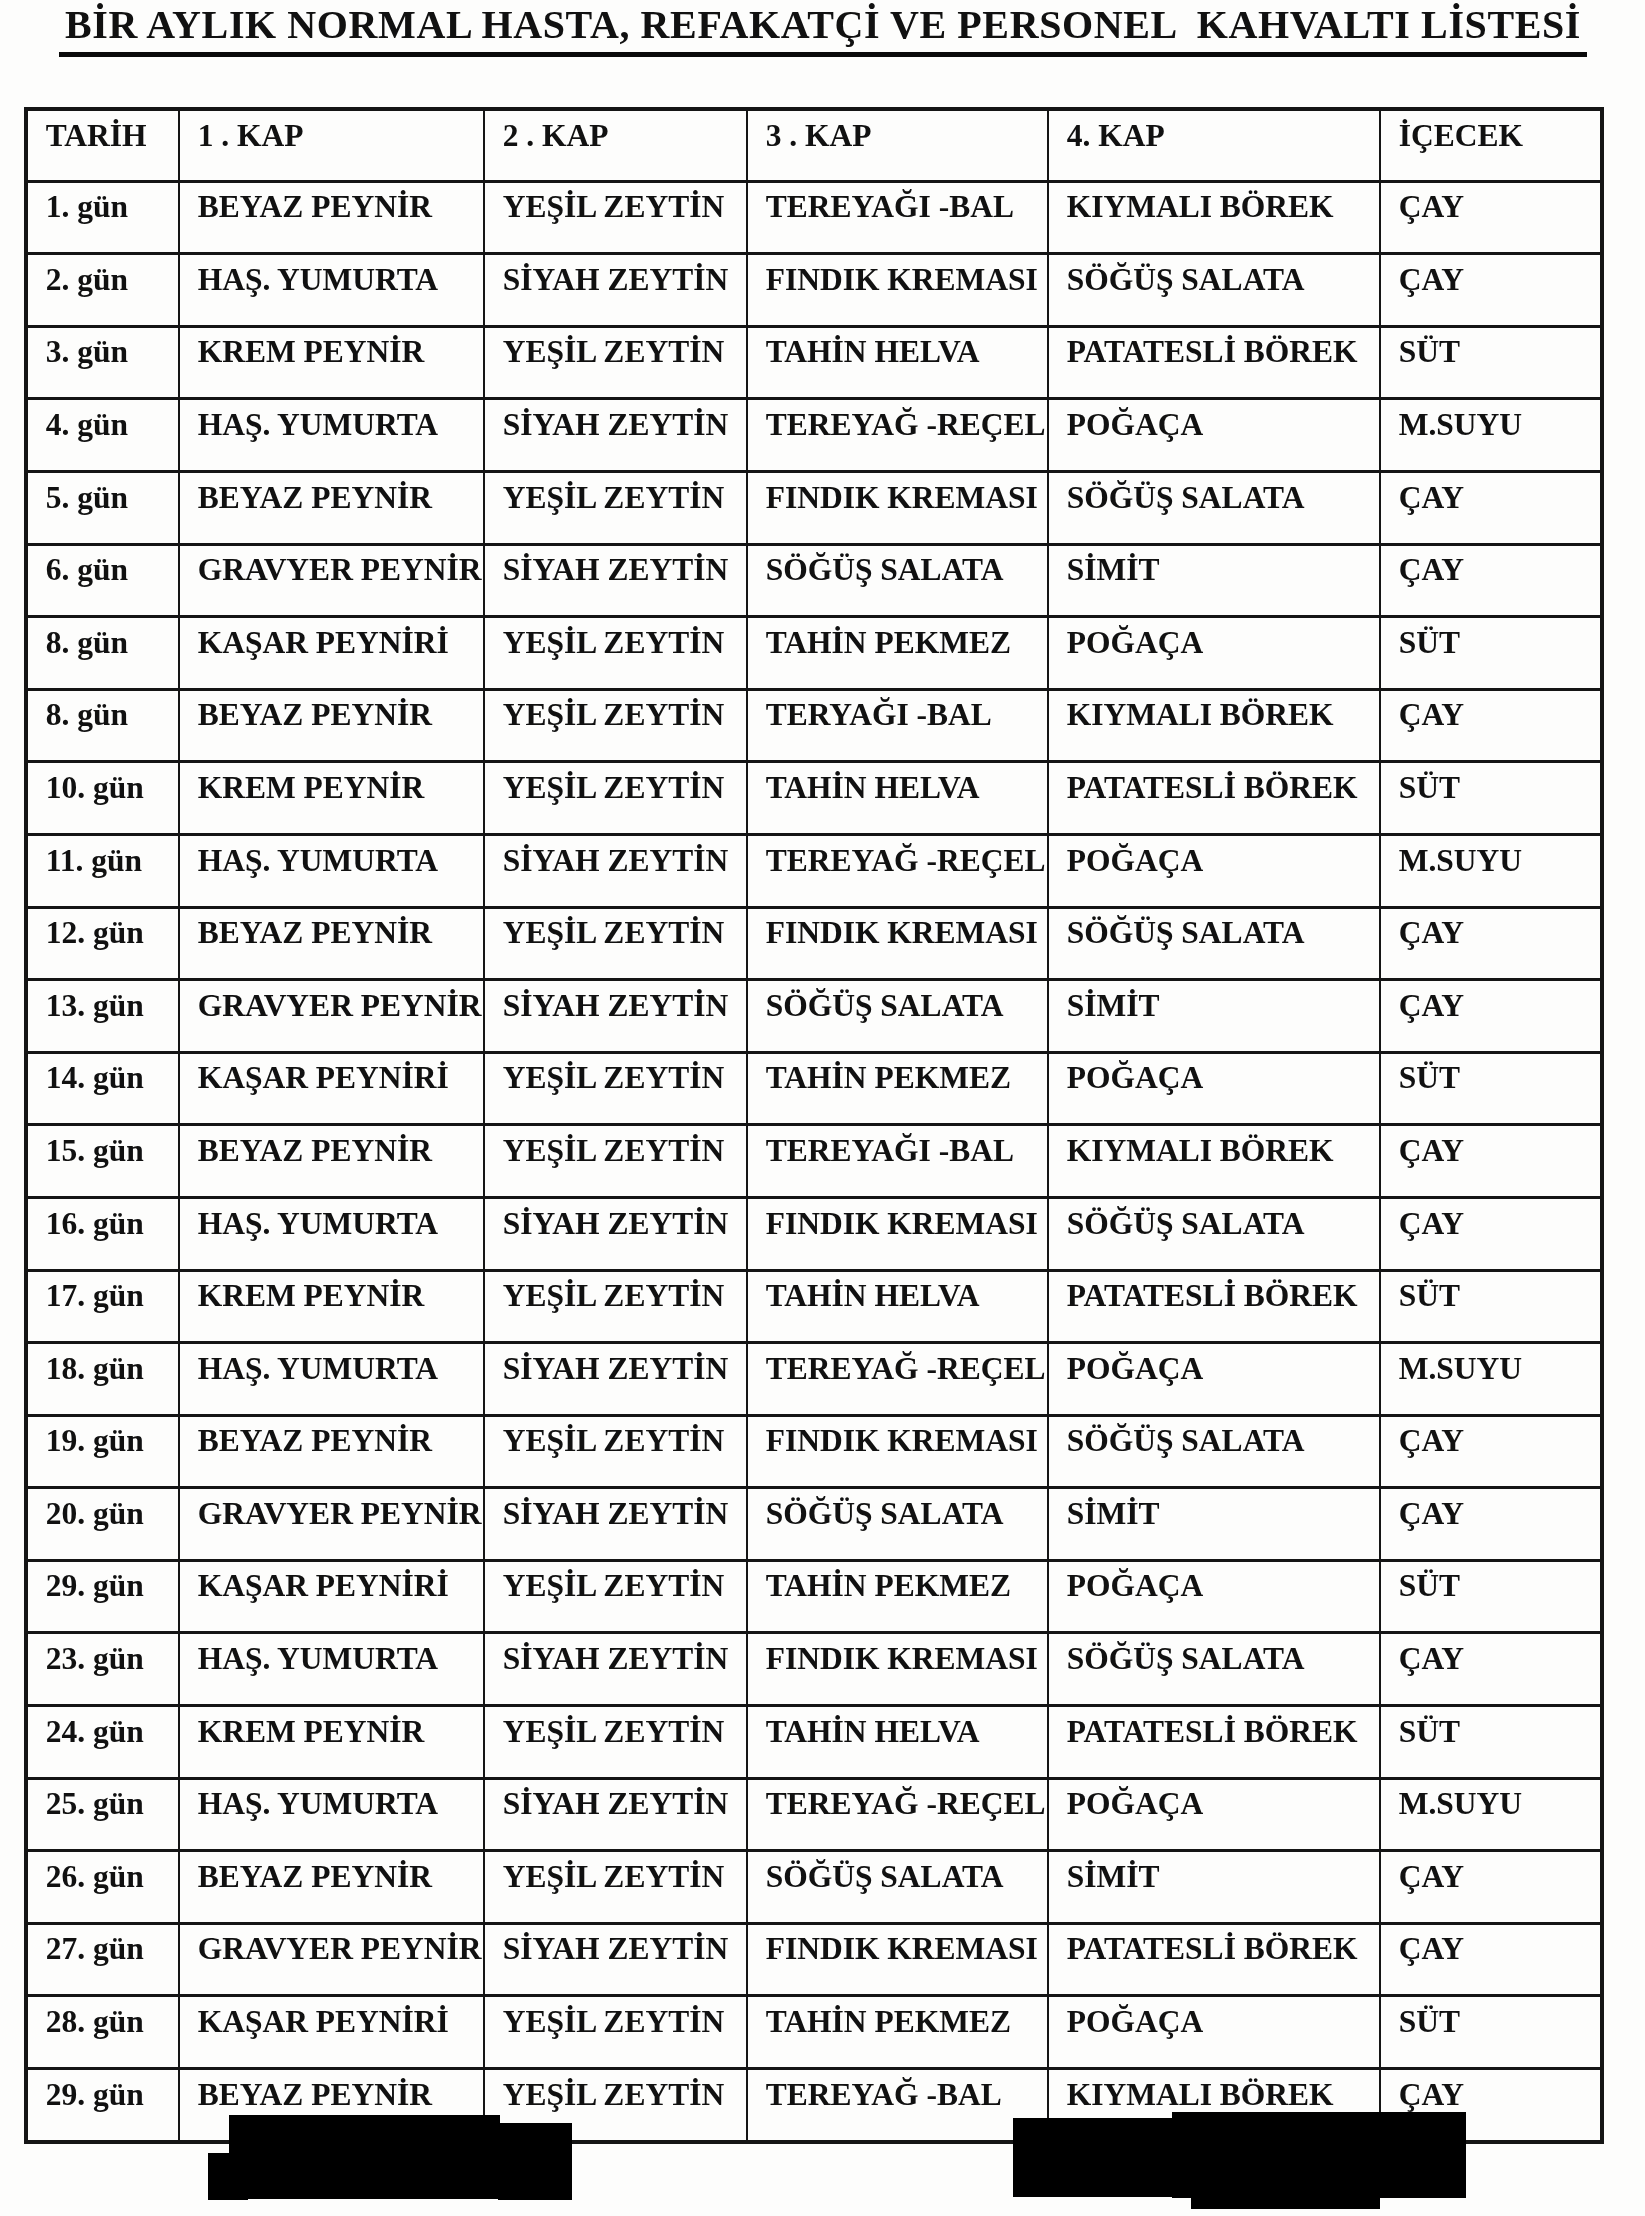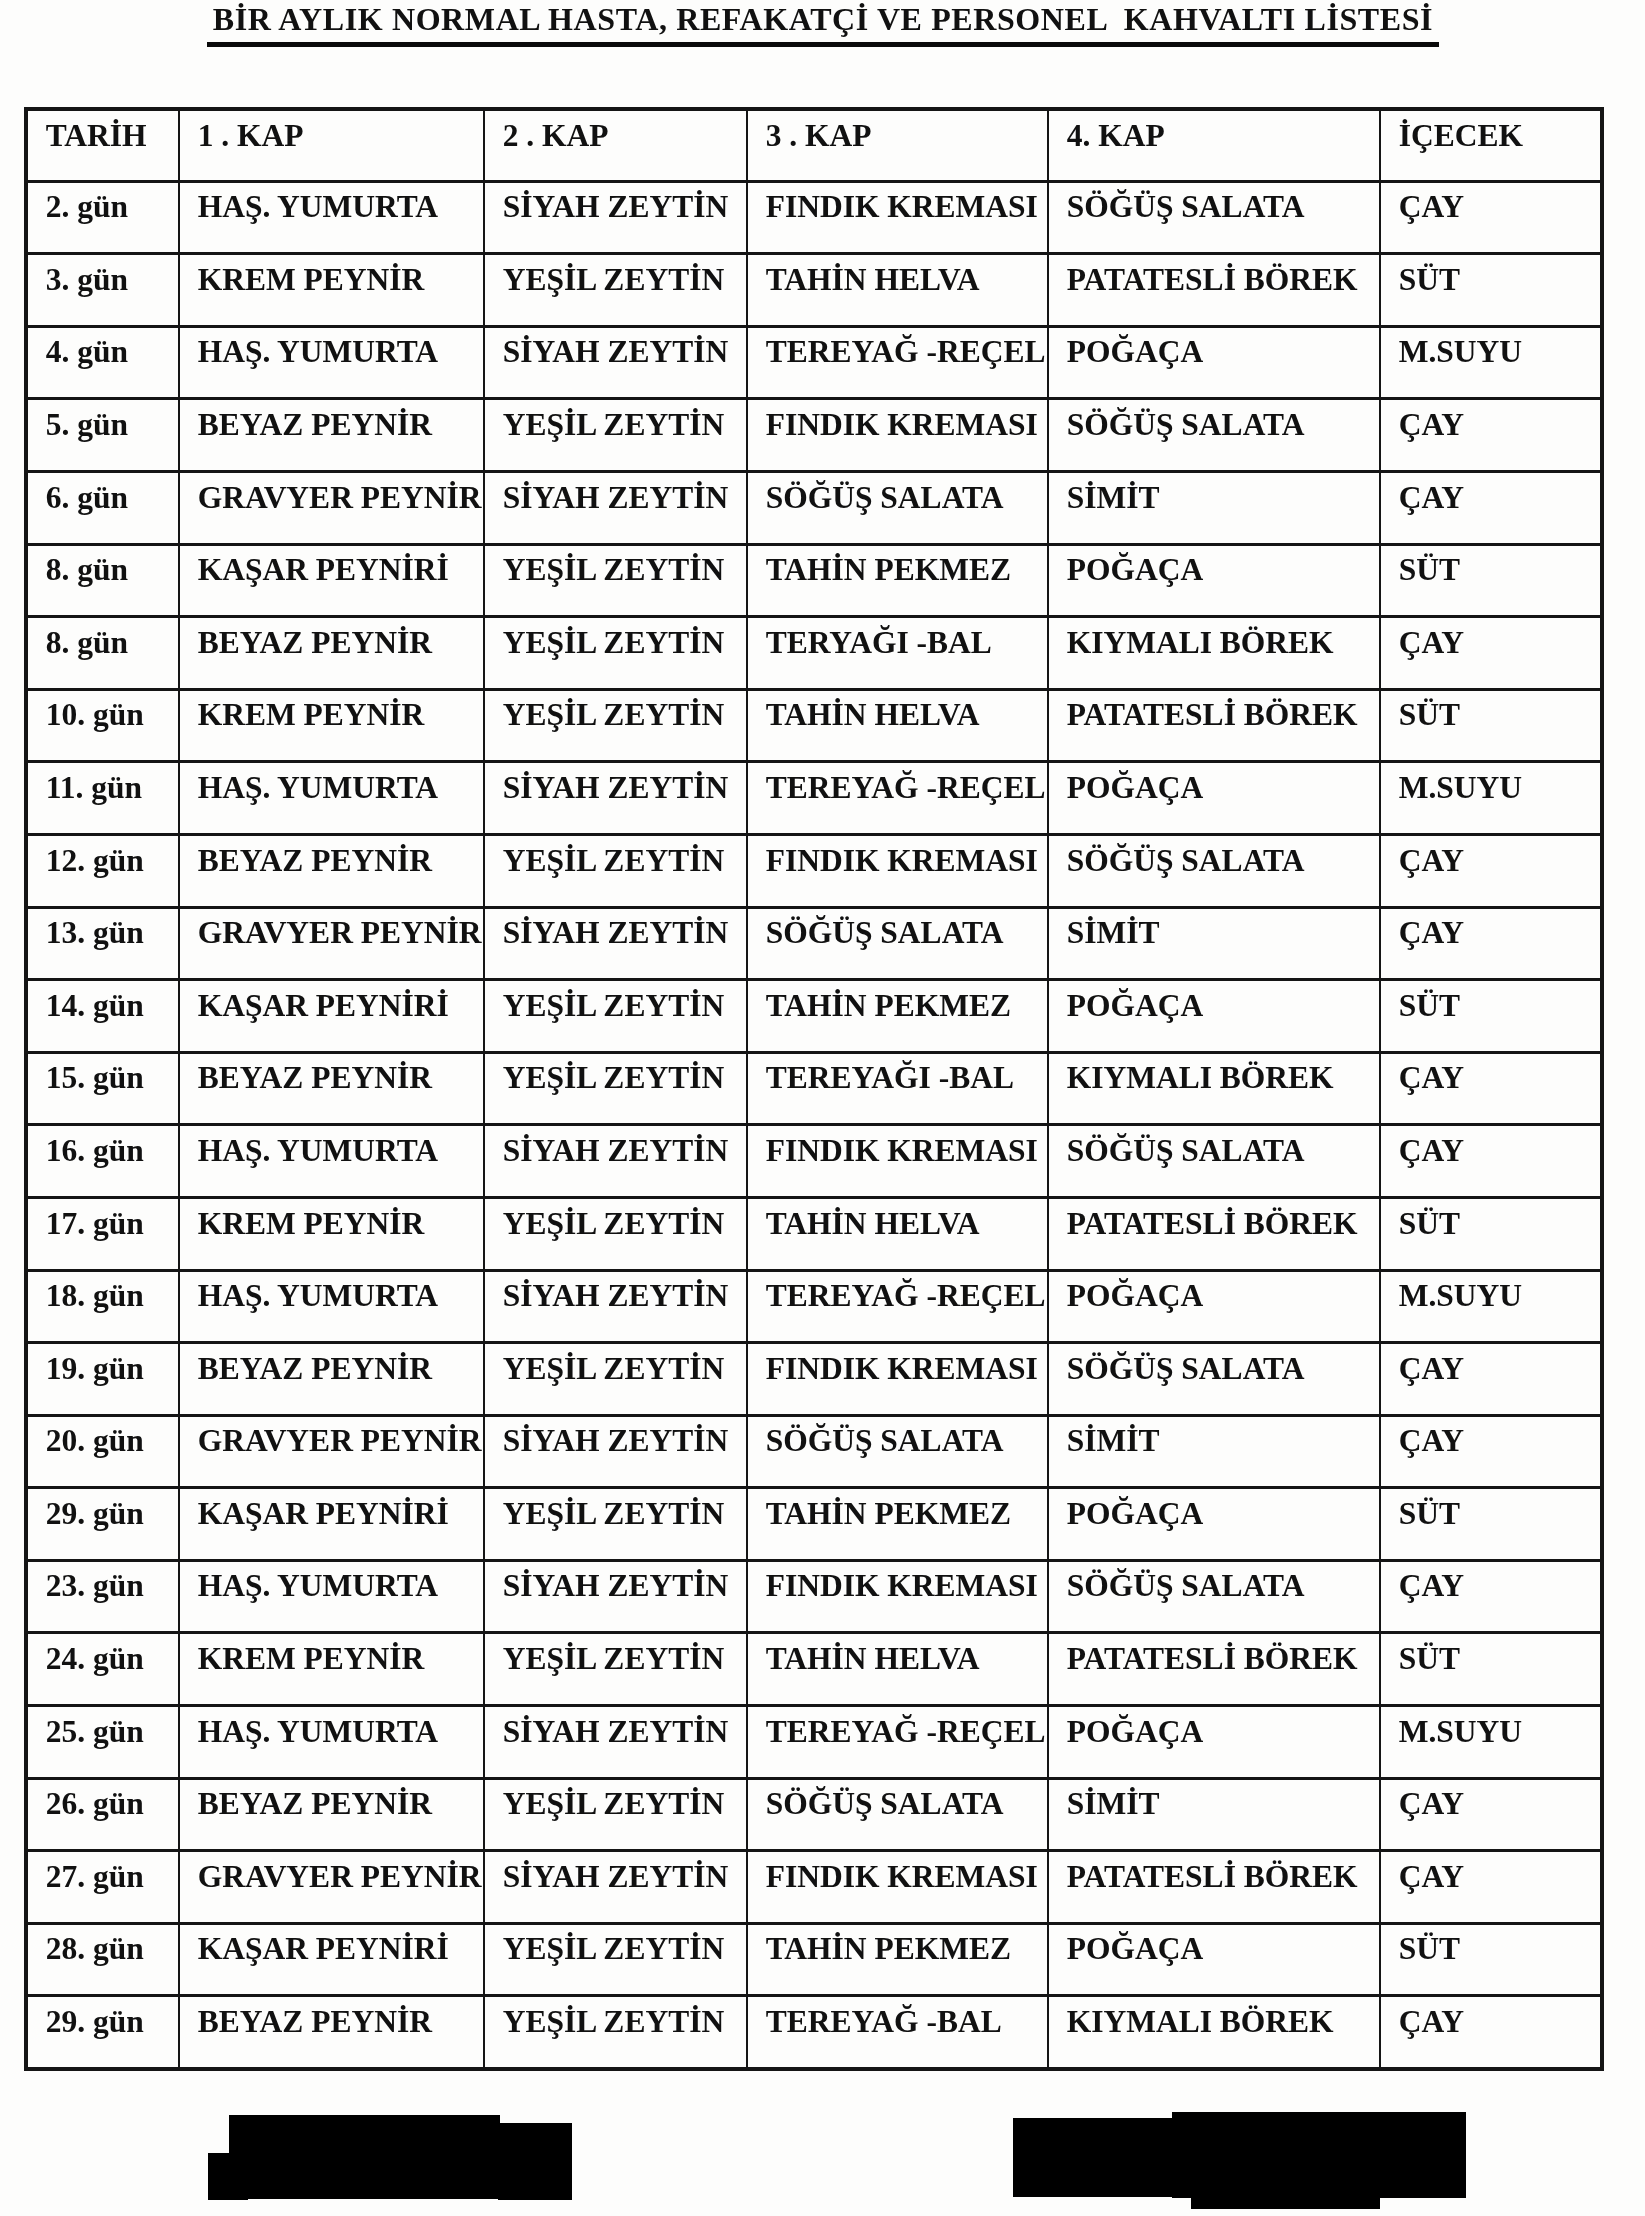--- a/index.html
+++ b/index.html
@@ -13,21 +13,21 @@
     overflow:hidden;
   }
   .title-wrap{
     position:absolute;
     top:0; left:0; width:100%;
     text-align:center;
   }
   .doc-title{
     display:inline-block;
     margin-top:1.3px;
-    font-size:32px;
+    font-size:40px;
     font-weight:bold;
     letter-spacing:0.6px;
     white-space:pre;
     border-bottom:5px solid #0a0a0a;
     padding:0 6.3px 3.8px 6.3px;
   }
   table.menu{
     position:absolute;
     left:24px; top:107px;
     width:1576px;
@@ -79,20 +79,28 @@
         <th>TARİH</th>
         <th>1 . KAP</th>
         <th>2 . KAP</th>
         <th>3 . KAP</th>
         <th>4. KAP</th>
         <th>İÇECEK</th>
       </tr>
     </thead>
     <tbody>
         <tr>
+          <td>1. gün</td>
+          <td>BEYAZ PEYNİR</td>
+          <td>YEŞİL ZEYTİN</td>
+          <td>TEREYAĞI -BAL</td>
+          <td>KIYMALI BÖREK</td>
+          <td>ÇAY</td>
+        </tr>
+        <tr>
           <td>2. gün</td>
           <td>HAŞ. YUMURTA</td>
           <td>SİYAH ZEYTİN</td>
           <td>FINDIK KREMASI</td>
           <td>SÖĞÜŞ SALATA</td>
           <td>ÇAY</td>
         </tr>
         <tr>
           <td>3. gün</td>
           <td>KREM PEYNİR</td>

